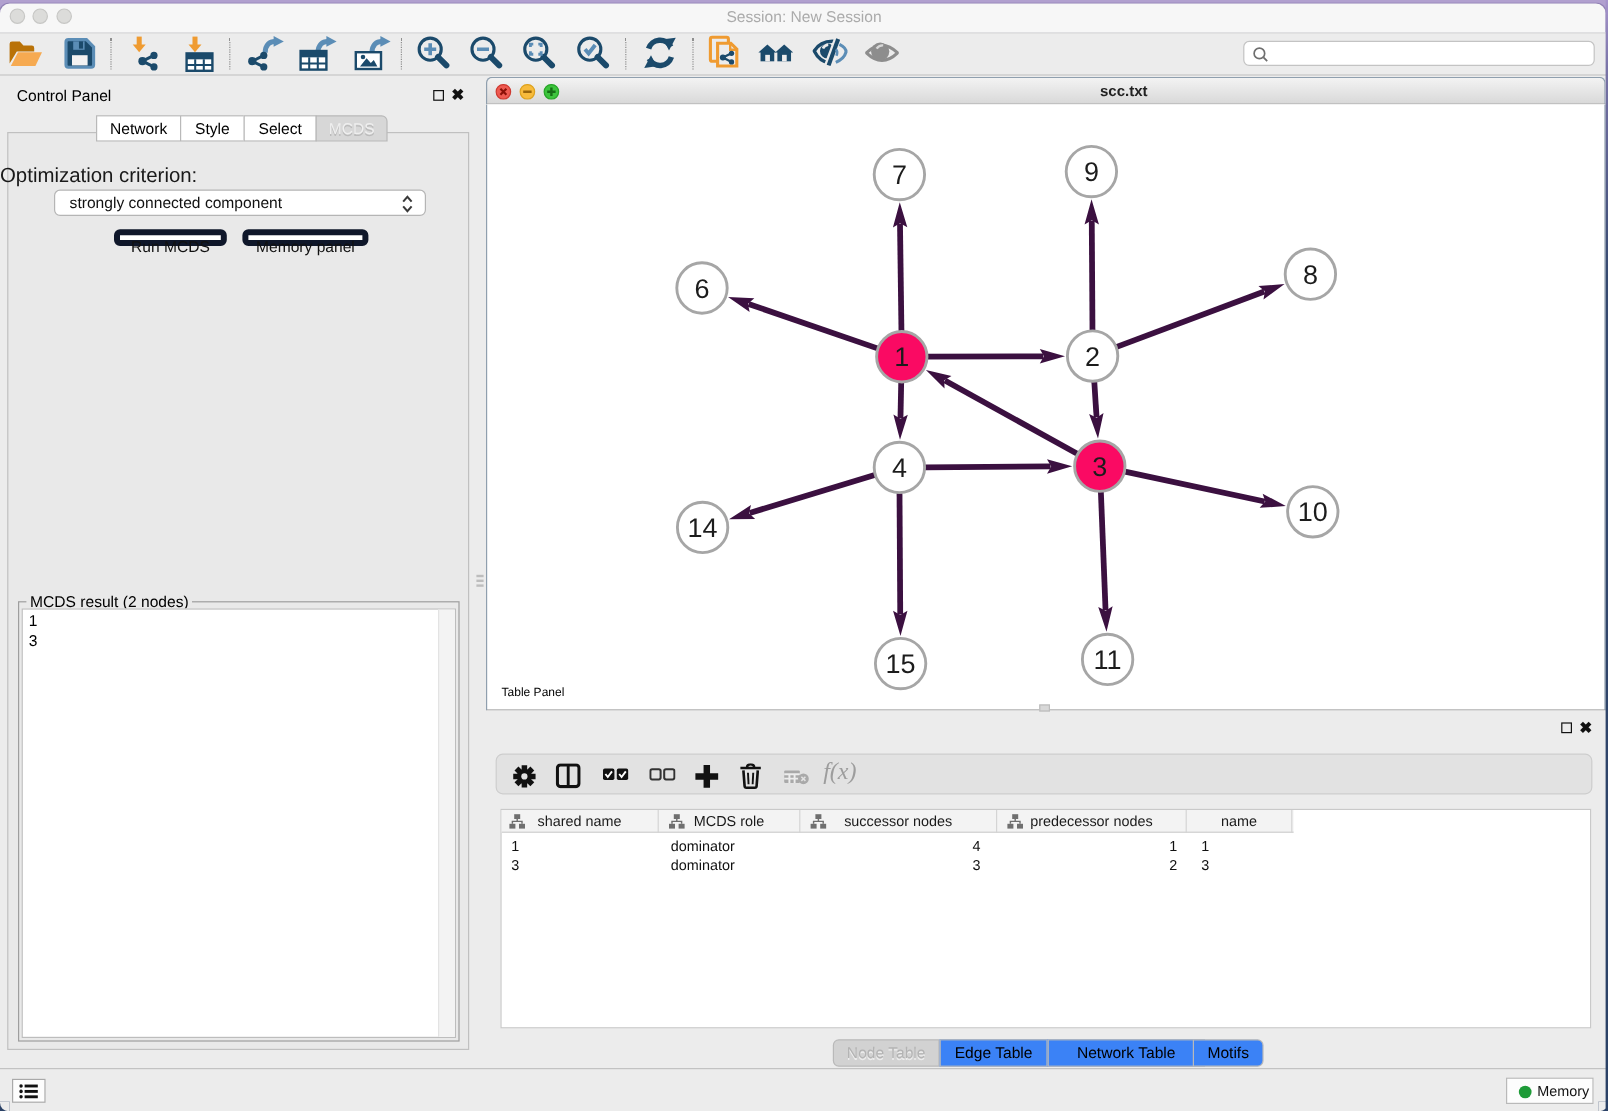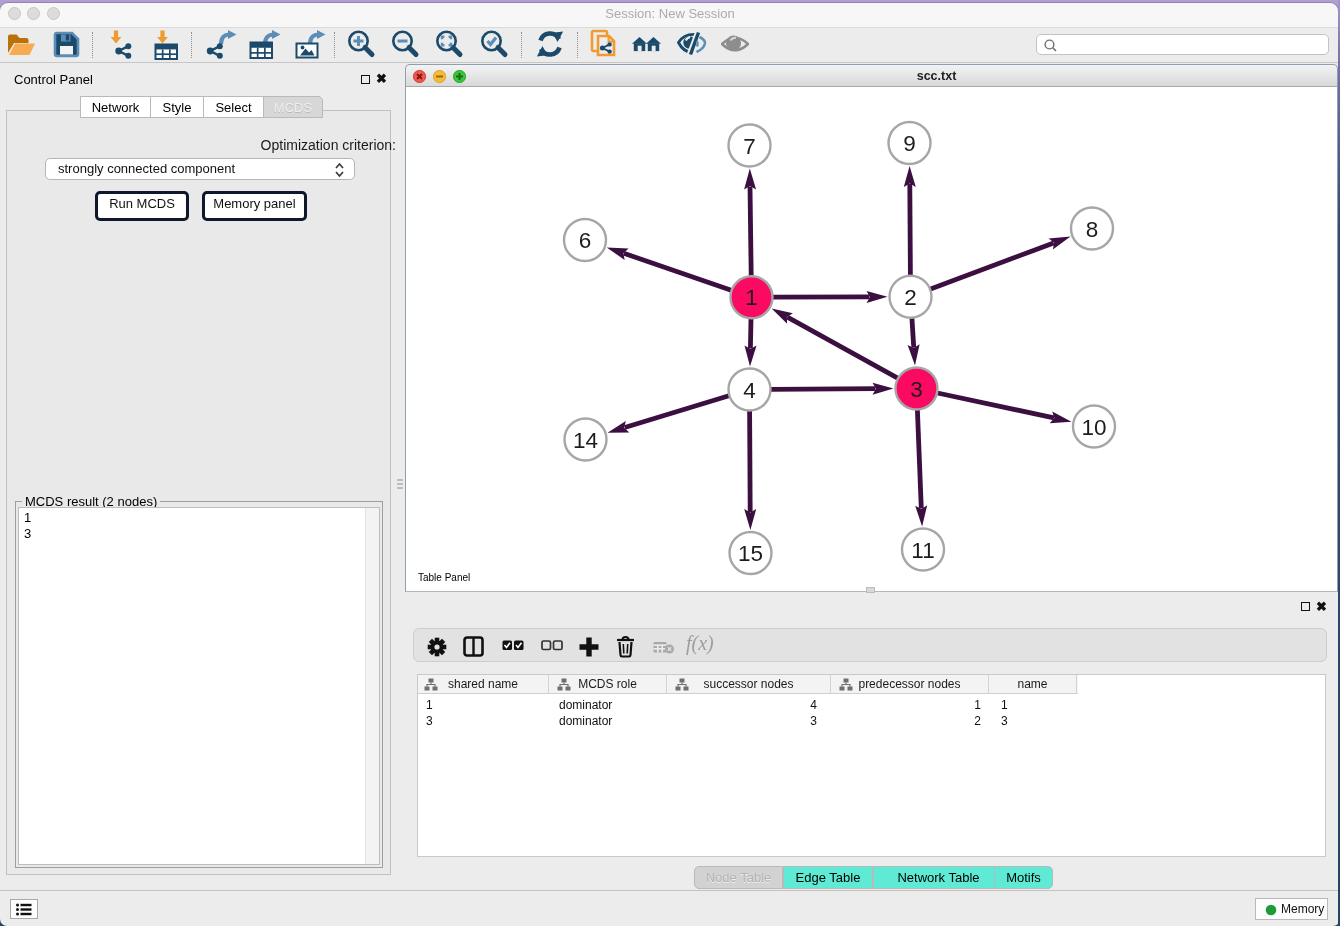--- a/index.html
+++ b/index.html
@@ -5,38 +5,38 @@
 .vsep{position:absolute;top:32px;height:26px;width:0;border-left:1px dotted #8f8f8f}
 #titlebar{position:absolute;left:0;top:0;width:1340px;height:27px;background:#b1a0cf}
 #titlebar .inner{position:absolute;left:-1px;top:2px;width:1340px;height:25px;background:#f7f7f7;border:1.2px solid #9181b5;border-bottom:none;border-radius:9px 9px 0 0}
 .light{position:absolute;top:7px;width:13px;height:13px;border-radius:50%;background:#dcdcda;border:1px solid #c7c7c5}
 #wintitle{position:absolute;top:6px;left:0;width:100%;text-align:center;font-size:13px;color:#ababab}
 #toolbar{position:absolute;left:0;top:27px;width:1340px;height:36px;background:#ececec;border-top:1px solid #dadada;border-bottom:1px solid #c6c6c6}
 #search{position:absolute;left:1036px;top:34px;width:293px;height:21px;background:#fff;border:1px solid #c3c3c3;border-radius:5px}
 #cp-title{position:absolute;left:14px;top:72px;font-size:13px;color:#000}
 .tab{position:absolute;top:96px;height:22px;background:#fff;border:1px solid #b9b9b9;font-size:13px;text-align:center;line-height:21px;color:#000;z-index:6}
 #cp-box{position:absolute;left:6px;top:110px;width:385px;height:765px;background:#e9e9e9;border:1px solid #c0c0c0}
-#optlbl{position:absolute;left:0;top:137px;width:396px;text-align:right;font-size:14px;color:#1a1a1a}
+#optlbl{position:absolute;left:0;top:137px;width:396px;text-align:left;font-size:17px;color:#1a1a1a}
 #dropdown{position:absolute;left:45px;top:158px;width:310px;height:22px;background:#fff;border:1px solid #b5b5b5;border-radius:5px;font-size:13px;line-height:20px;padding-left:12px;color:#111}
-.btn{position:absolute;top:191px;height:30px;background:#fff;border:3px solid #0f172a;border-radius:5px;font-size:13px;text-align:center;line-height:20px;color:#111}
+.btn{position:absolute;top:191px;height:14px;background:#fff;border:5px solid #0f172a;border-radius:5px;font-size:13px;text-align:center;line-height:20px;color:#111}
 #fieldset{position:absolute;left:15px;top:501px;width:368px;height:367px;border:1px solid #9e9e9e}
 #fieldlbl{position:absolute;left:22px;top:494px;background:#e9e9e9;font-size:13px;padding:0 3px;color:#000}
 #resultbox{position:absolute;left:18px;top:507px;width:362px;height:358px;background:#fff;border:1px solid #bdbdbd;font-size:13px;line-height:16px;padding:2px 0 0 5px}
 #scrtrack{position:absolute;left:365px;top:508px;width:14px;height:356px;background:#f3f3f3;border-left:1px solid #e3e3e3}
 #netwin{position:absolute;left:405px;top:87px;width:933px;height:505px;background:#fff;border-left:1px solid #8f9fae;border-right:1px solid #8f9fae;border-bottom:1px solid #b5b5b5}
 #nettitle{position:absolute;left:405px;top:64px;width:933px;height:23px;background:linear-gradient(#f3f3f3,#d9d9d9);border:1px solid #8f9fae;border-bottom:1px solid #a8a8a8;border-radius:5px 5px 0 0}
 .tl{position:absolute;top:70px;width:12.5px;height:12.5px;border-radius:50%}
 #netname{position:absolute;left:405px;top:69px;width:1063px;text-align:center;font-size:12.5px;font-weight:bold;color:#222}
 #tp-title{position:absolute;left:418px;top:572px;font-size:10px;color:#000000}
 #tp-toolbar{position:absolute;left:413px;top:628px;width:914px;height:34px;background:#e2e2e2;border:1px solid #cdcdcd;border-radius:6px}
 #ttable{position:absolute;left:417px;top:674px;width:909px;height:183px;background:#fff;border:1px solid #c9c9c9}
 #thead{position:absolute;left:418px;top:675px;width:659.5px;height:19px;background:#f3f3f3;border-bottom:1px solid #cfcfcf}
 .hcell{position:absolute;top:675px;height:19px;font-size:12px;line-height:19px;text-align:center;color:#1a1a1a;border-right:1px solid #d4d4d4}
 .tcell{position:absolute;font-size:12px;height:16px;line-height:16px;color:#111}
-.btab{position:absolute;top:866px;height:23px;background:#5eead4;border:1px solid #b9b9b9;font-size:13px;text-align:center;line-height:21px;color:#000}
+.btab{position:absolute;top:866px;height:23px;background:#3b82f6;border:1px solid #b9b9b9;font-size:13px;text-align:center;line-height:21px;color:#000}
 #statusbar{position:absolute;left:0;top:890px;width:1340px;height:36px;background:#ececec;border-top:1px solid #c2c2c2}
 #memory{position:absolute;left:1255px;top:898px;width:73px;height:22px;background:#fdfdfd;border:1px solid #b9b9b9;font-size:12px;line-height:20px;text-align:left;padding-left:25px;color:#111}
 #listbtn{position:absolute;left:10px;top:899px;width:28px;height:20px;background:#fdfdfd;border:1px solid #a9a9a9}
 #redge{position:absolute;left:1338.2px;top:0;width:1.8px;height:926px;background:linear-gradient(#a795cc 0%,#7a74a8 6%,#35496f 25%,#2a4166 100%)}
 .floaticon{position:absolute;width:9px;height:9px;border:1.4px solid #111}
 .closeicon{position:absolute;font-size:13px;font-weight:bold;color:#111}
 </style></head><body>
 <div id="titlebar">
     <div class="inner"></div>
   </div>

